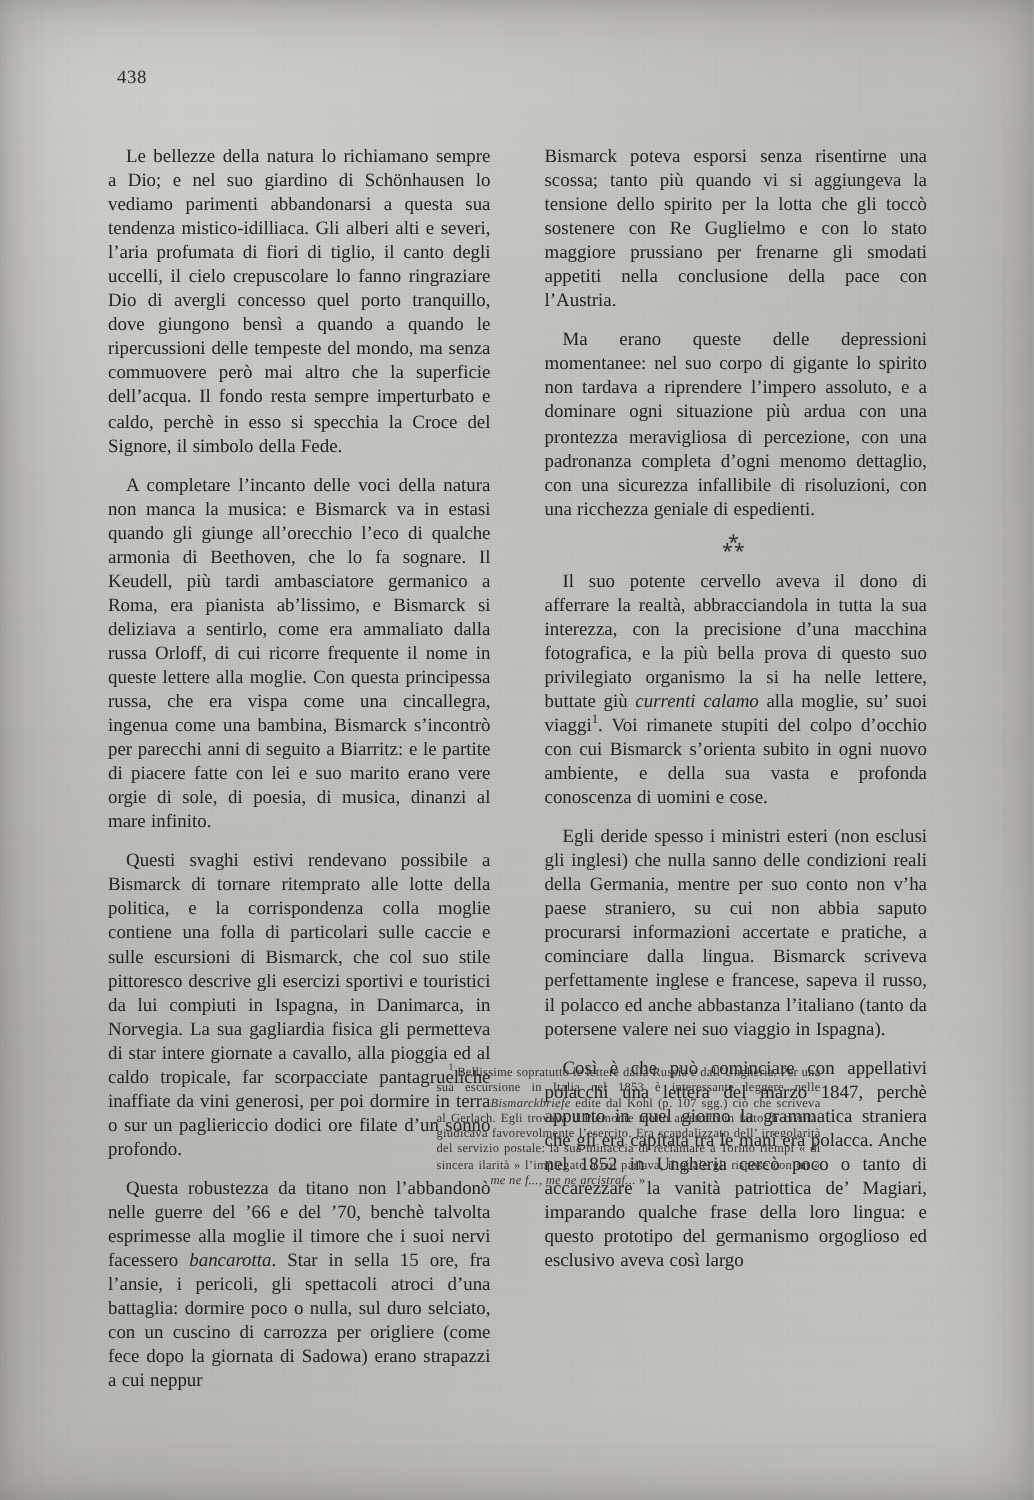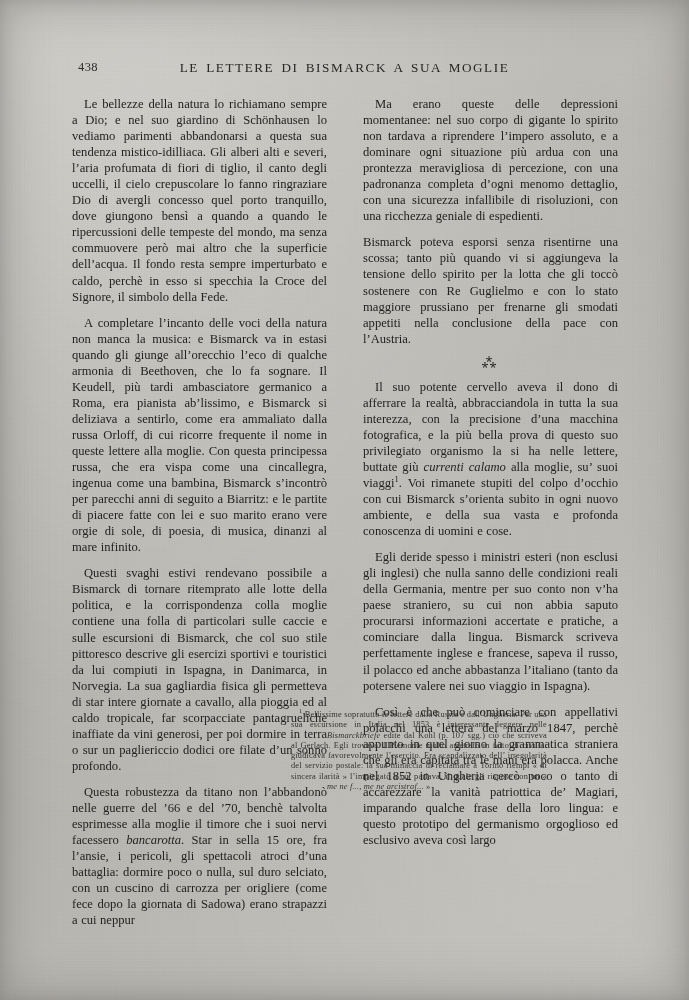--- a/index.html
+++ b/index.html
@@ -41,21 +41,21 @@
     pointer-events: none;
     box-shadow:
       inset 0 0 52px rgba(90,88,84,0.40),
       inset 0 0 14px rgba(120,118,113,0.30);
   }
 
   
   #running-head {
     position: absolute;
     left: 78px;
-    top: 60px;
+    top: 44px;
     width: 533px;
     height: 18px;
   }
   #folio {
     position: absolute;
     left: 0;
     top: 0;
     font-size: 12.5px;
     letter-spacing: 0.4px;
     color: #2e2c2a;
@@ -155,38 +155,37 @@
     line-height: 0;
   }
 </style>
 </head>
 <body>
 
 <div id="scan-page">
 
   <div id="running-head">
     <span id="folio">438</span>
-    <span id="head-title">LE LETTERE DI BISMARCK A SUA MOGLIE</span>
   </div>
 
   <div id="body-columns">
 
     <div class="column" id="column-left">
       <div>
           <p class="para">Le bellezze della natura lo richiamano sempre a Dio; e nel suo giardino di Schönhausen lo vediamo parimenti abbandonarsi a questa sua tendenza mistico-idilliaca. Gli alberi alti e severi, l’aria profumata di fiori di tiglio, il canto degli uccelli, il cielo crepuscolare lo fanno ringraziare Dio di avergli concesso quel porto tranquillo, dove giungono bensì a quando a quando le ripercussioni delle tempeste del mondo, ma senza commuovere però mai altro che la superficie dell’acqua. Il fondo resta sempre imperturbato e caldo, perchè in esso si specchia la Croce del Signore, il simbolo della Fede.</p>
           <p class="para">A completare l’incanto delle voci della natura non manca la musica: e Bismarck va in estasi quando gli giunge all’orecchio l’eco di qualche armonia di Beethoven, che lo fa sognare. Il Keudell, più tardi ambasciatore germanico a Roma, era pianista ab’lissimo, e Bismarck si deliziava a sentirlo, come era ammaliato dalla russa Orloff, di cui ricorre frequente il nome in queste lettere alla moglie. Con questa principessa russa, che era vispa come una cincallegra, ingenua come una bambina, Bismarck s’incontrò per parecchi anni di seguito a Biarritz: e le partite di piacere fatte con lei e suo marito erano vere orgie di sole, di poesia, di musica, dinanzi al mare infinito.</p>
           <p class="para">Questi svaghi estivi rendevano possibile a Bismarck di tornare ritemprato alle lotte della politica, e la corrispondenza colla moglie contiene una folla di particolari sulle caccie e sulle escursioni di Bismarck, che col suo stile pittoresco descrive gli esercizi sportivi e touristici da lui compiuti in Ispagna, in Danimarca, in Norvegia. La sua gagliardia fisica gli permetteva di star intere giornate a cavallo, alla pioggia ed al caldo tropicale, far scorpacciate pantagrueliche inaffiate da vini generosi, per poi dormire in terra o sur un pagliericcio dodici ore filate d’un sonno profondo.</p>
           <p class="para"><span>Questa robustezza da titano non l’abbandonò nelle guerre del ’66 e del ’70, benchè talvolta esprimesse alla moglie il timore che i suoi nervi facessero </span><i>bancarotta</i><span>. Star in sella 15 ore, fra l’ansie, i pericoli, gli spettacoli atroci d’una battaglia: dormire poco o nulla, sul duro selciato, con un cuscino di carrozza per origliere (come fece dopo la giornata di Sadowa) erano strapazzi a cui neppur</span></p>
         </div>
     </div>
 
     <div class="column" id="column-right">
       <div>
+          <p class="para no-indent">Bismarck poteva esporsi senza risentirne una scossa; tanto più quando vi si aggiungeva la tensione dello spirito per la lotta che gli toccò sostenere con Re Guglielmo e con lo stato maggiore prussiano per frenarne gli smodati appetiti nella conclusione della pace con l’Austria.</p>
           <p class="para">Ma erano queste delle depressioni momentanee: nel suo corpo di gigante lo spirito non tardava a riprendere l’impero assoluto, e a dominare ogni situazione più ardua con una prontezza meravigliosa di percezione, con una padronanza completa d’ogni menomo dettaglio, con una sicurezza infallibile di risoluzioni, con una ricchezza geniale di espedienti.</p>
-          <p class="para no-indent">Bismarck poteva esporsi senza risentirne una scossa; tanto più quando vi si aggiungeva la tensione dello spirito per la lotta che gli toccò sostenere con Re Guglielmo e con lo stato maggiore prussiano per frenarne gli smodati appetiti nella conclusione della pace con l’Austria.</p>
         </div>
       <div id="section-divider">
         <div class="asterism">⁂</div>
       </div>
       <div>
           <p class="para"><span>Il suo potente cervello aveva il dono di afferrare la realtà, abbracciandola in tutta la sua interezza, con la precisione d’una macchina fotografica, e la più bella prova di questo suo privilegiato organismo la si ha nelle lettere, buttate giù </span><i>currenti calamo</i><span> alla moglie, su’ suoi viaggi</span><span class="fn-ref">1</span><span>. Voi rimanete stupiti del colpo d’occhio con cui Bismarck s’orienta subito in ogni nuovo ambiente, e della sua vasta e profonda conoscenza di uomini e cose.</span></p>
           <p class="para">Egli deride spesso i ministri esteri (non esclusi gli inglesi) che nulla sanno delle condizioni reali della Germania, mentre per suo conto non v’ha paese straniero, su cui non abbia saputo procurarsi informazioni accertate e pratiche, a cominciare dalla lingua. Bismarck scriveva perfettamente inglese e francese, sapeva il russo, il polacco ed anche abbastanza l’italiano (tanto da potersene valere nei suo viaggio in Ispagna).</p>
           <p class="para">Così è che può cominciare con appellativi polacchi una lettera del marzo 1847, perchè appunto in quel giorno la grammatica straniera che gli era capitata tra le mani era polacca. Anche nel 1852 in Ungheria cercò poco o tanto di accarezzare la vanità patriottica de’ Magiari, imparando qualche frase della loro lingua: e questo prototipo del germanismo orgoglioso ed esclusivo aveva così largo</p>
         </div>
     </div>

